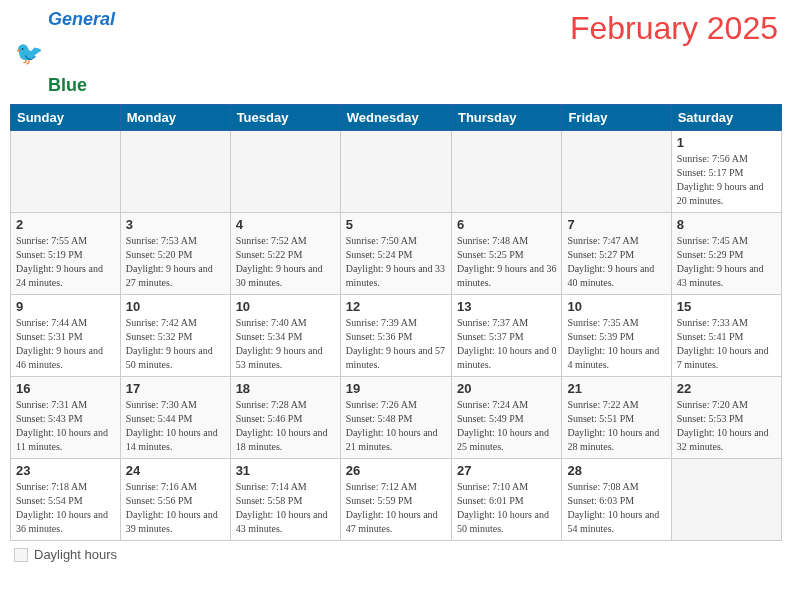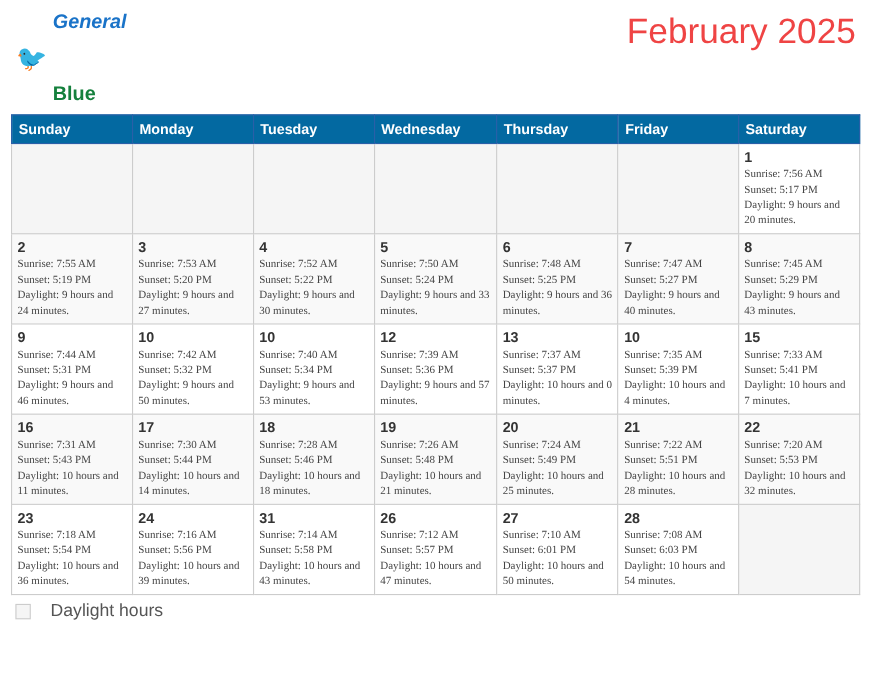--- a/index.html
+++ b/index.html
@@ -22,21 +22,21 @@
     
     .calendar td { border: 1px solid #ccc; vertical-align: top; padding: 4px 5px; width: 113px; height: 80px; background: #fff; font-size: 10px; color: #333; }
     
     .calendar td.empty { background: #f5f5f5; }
     .calendar tr:nth-child(even) td { background: #f9f9f9; }
     .calendar tr:nth-child(even) td.empty { background: #f0f0f0; }
     
     .day-num { font-size: 13px; font-weight: bold; display: block; margin-bottom: 2px; }
     .day-info { font-size: 10px; line-height: 1.4; color: #444; font-family: Liberation Serif, serif; }
     
-    .legend { display: flex; align-items: center; margin-top: 6px; padding: 0 4px; font-size: 16px; color: #555; gap: 12px; }
+    .legend { display: flex; align-items: flex-end; margin-top: 6px; padding: 0 4px; font-size: 13px; color: #555; }
     .legend-box { width: 14px; height: 14px; background: #f5f5f5; border: 1px solid #ccc; margin-right: 6px; }
   </style>
 </head>
 <body>
 
 <div class="page">
   <div class="header">
     <div class="logo">
       <svg class="logo-bird" viewBox="0 0 50 50">
         <text x="2" y="38" font-size="38" fill="#1a73c8">🐦</text>
@@ -225,21 +225,21 @@
           </td>
           <td>
             <span class="day-num">31</span>
             <div class="day-info">Sunrise: 7:14 AM
 Sunset: 5:58 PM
 Daylight: 10 hours and 43 minutes.</div>
           </td>
           <td>
             <span class="day-num">26</span>
             <div class="day-info">Sunrise: 7:12 AM
-Sunset: 5:57 PM
+Sunset: 5:59 PM
 Daylight: 10 hours and 47 minutes.</div>
           </td>
           <td>
             <span class="day-num">27</span>
             <div class="day-info">Sunrise: 7:10 AM
 Sunset: 6:01 PM
 Daylight: 10 hours and 50 minutes.</div>
           </td>
           <td>
             <span class="day-num">28</span>

